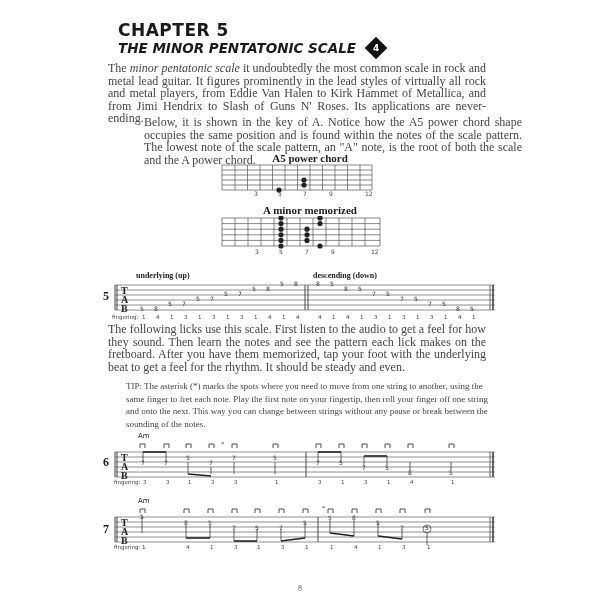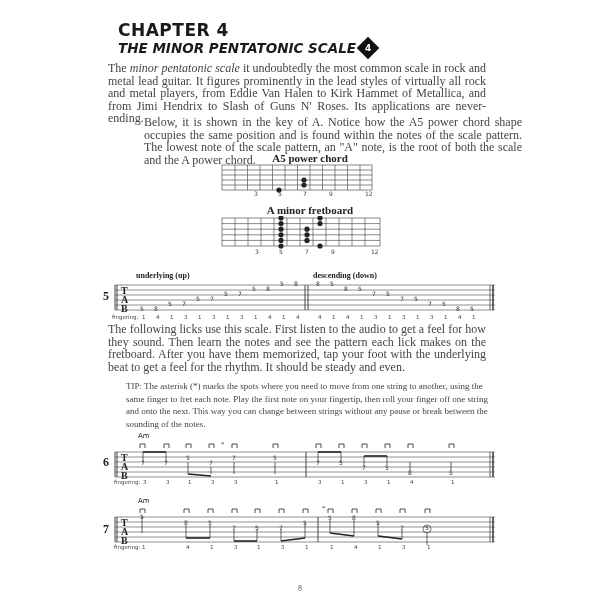--- a/index.html
+++ b/index.html
@@ -1,35 +1,35 @@
 <!DOCTYPE html>
 <html><head>
 <meta charset="utf-8">
 <style>
   html, body { margin:0; padding:0; background:#ffffff; }
   body { width:600px; height:600px; position:relative; overflow:hidden; font-family:"Liberation Serif", serif; color:#333; }
   .abs { position:absolute; }
   .chapter { left:118px; top:20px; font-family:"DejaVu Sans", sans-serif; font-weight:bold; font-size:17px; color:#1a1a1a; letter-spacing:0.5px; }
-  .section { left:118px; top:40px; font-family:"DejaVu Sans", sans-serif; font-weight:bold; font-style:italic; font-size:13.5px; color:#1a1a1a; display:flex; align-items:center; }
+  .section { left:118px; top:40px; font-family:"DejaVu Sans", sans-serif; font-weight:bold; font-style:italic; font-size:13.5px; color:#1a1a1a; display:flex; align-items:center; gap:8px; }
   .track { width:16px; height:16px; background:#111; transform:rotate(45deg); display:inline-flex; align-items:center; justify-content:center; margin-left:4px; }
   .track span { transform:rotate(-45deg); color:#fff; font-size:9px; font-style:normal; font-family:"DejaVu Sans", sans-serif; font-weight:bold; }
   .para { left:108px; width:378px; font-size:12px; line-height:12.5px; color:#444; text-align:justify; }
   .para em { font-style:italic; }
   .tip { left:126px; width:370px; font-size:9px; line-height:12.5px; color:#444; }
   .diag-title { font-size:11px; font-weight:bold; color:#222; text-align:center; width:200px; }
   .fret-label { font-size:6px; color:#444; font-family:"DejaVu Sans", sans-serif; }
   .fing { font-size:5.5px; color:#444; font-family:"DejaVu Sans", sans-serif; }
   .num { font-size:6px; color:#333; font-family:"DejaVu Sans", sans-serif; }
   .sysnum { font-size:12px; font-weight:bold; color:#222; }
   .pagenum { left:290px; top:584px; width:20px; text-align:center; font-size:8px; color:#555; }
 </style>
 </head>
 <body>
 
-<div class="abs chapter">CHAPTER 4</div>
+<div class="abs chapter">CHAPTER 5</div>
 <div class="abs section">
   <span>THE MINOR PENTATONIC SCALE</span>
   <span class="track">
       <span>4</span>
     </span>
 </div>
 
 <div class="abs para" style="top:62px;">
   <span>The </span><em>minor pentatonic scale</em><span> it undoubtedly the most common scale in rock and metal lead guitar. It figures prominently in the lead styles of virtually all rock and metal players, from Eddie Van Halen to Kirk Hammet of Metallica, and from Jimi Hendrix to Slash of Guns N' Roses. Its applications are never-ending.</span>
 </div>
@@ -62,21 +62,21 @@
   </g>
 </svg>
 <div class="abs" style="left:220px; top:190px; width:160px; height:10px;">
   <span class="abs fret-label" style="left:34px;">3</span>
   <span class="abs fret-label" style="left:58px;">5</span>
   <span class="abs fret-label" style="left:83px;">7</span>
   <span class="abs fret-label" style="left:109px;">9</span>
   <span class="abs fret-label" style="left:145px;">12</span>
 </div>
 
-<div class="abs diag-title" style="left:210px; top:204px;">A minor fretboard</div>
+<div class="abs diag-title" style="left:210px; top:204px;">A minor memorized</div>
 <svg class="abs" style="left:220px; top:216px;" width="165" height="40">
   <g stroke="#555" stroke-width="0.7" fill="none">
     <rect x="2" y="2" width="158" height="28"></rect>
     <line x1="2" y1="7.6" x2="160" y2="7.6"></line>
       <line x1="2" y1="13.2" x2="160" y2="13.2"></line>
       <line x1="2" y1="18.8" x2="160" y2="18.8"></line>
       <line x1="2" y1="24.4" x2="160" y2="24.4"></line>
     <line x1="15" y1="2" x2="15" y2="30"></line>
       <line x1="28" y1="2" x2="28" y2="30"></line>
       <line x1="41" y1="2" x2="41" y2="30"></line>

